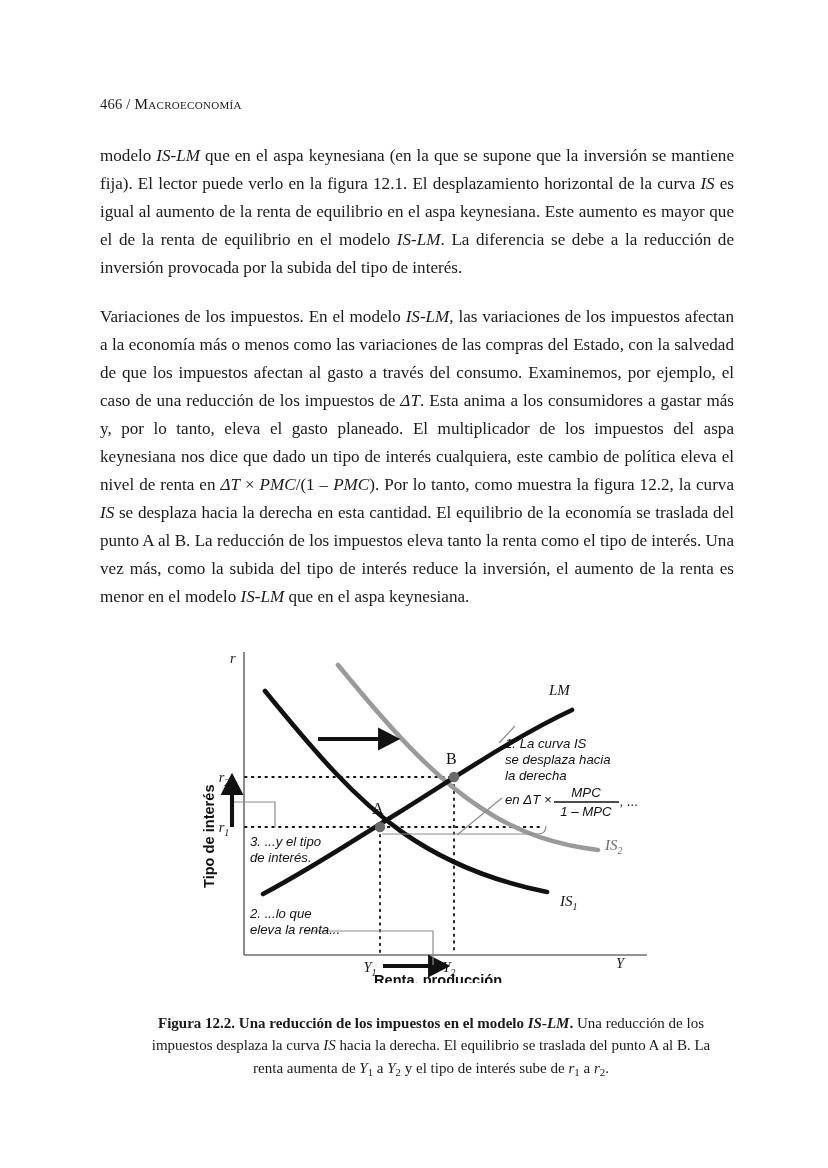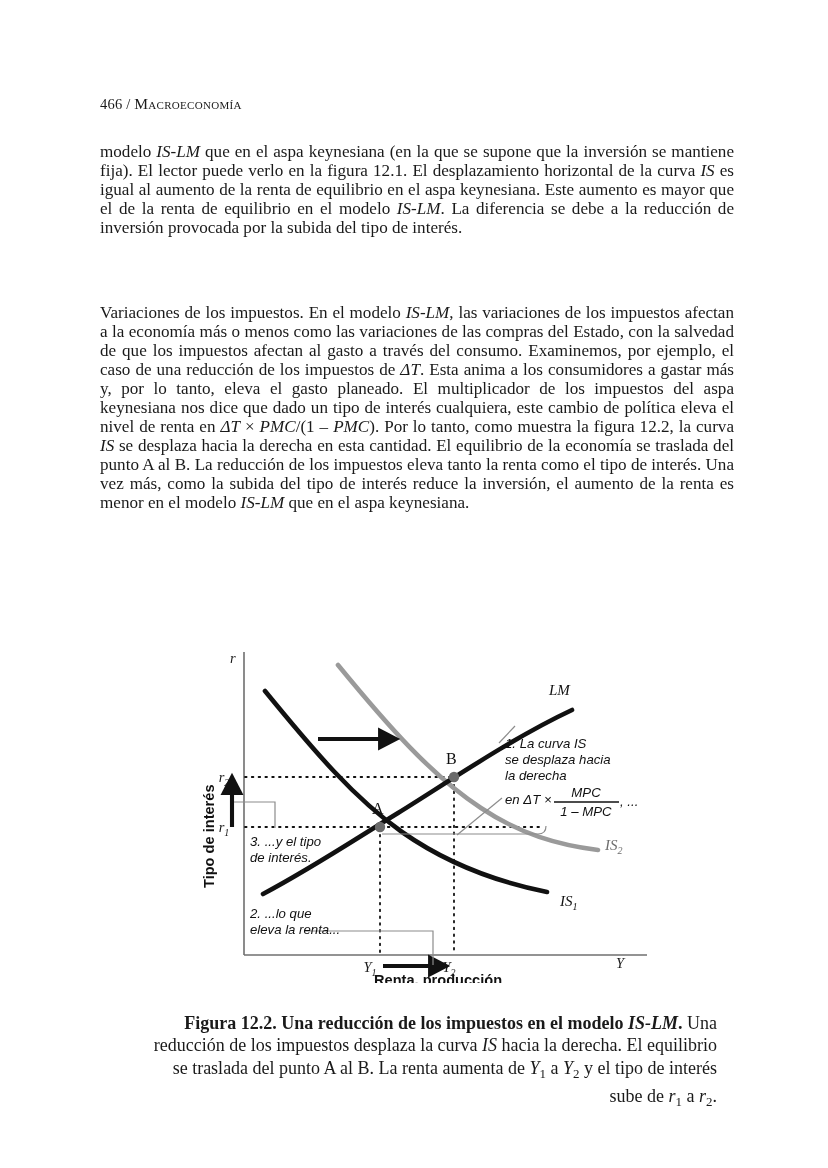--- a/index.html
+++ b/index.html
@@ -41,21 +41,21 @@
 
   
   .body-col {
     position: absolute;
     left: 98px;
     width: 634px;
   }
   p.para {
     margin: 0;
     font-size: 17.1px;
-    line-height: 19px;
+    line-height: 28px;
     text-align: justify;
     text-justify: inter-word;
     hyphens: manual;
   }
   .it { font-style: italic; }
   .bd { font-weight: normal; }
 
   
   .figure-wrap {
     position: absolute;
@@ -65,23 +65,23 @@
     height: 345px;
   }
   .figure-svg { display: block; }
 
   
   .caption {
     position: absolute;
     left: 143px;
     top: 1012px;
     width: 572px;
-    font-size: 18px;
+    font-size: 15px;
     line-height: 22.4px;
-    text-align: right;
+    text-align: center;
   }
   .caption .cap-lead { font-weight: bold; }
   sub.n { font-size: 0.72em; vertical-align: -0.28em; }
 </style>
 </head>
 <body>
 
 <div class="page">
 
   <div class="runhead">

